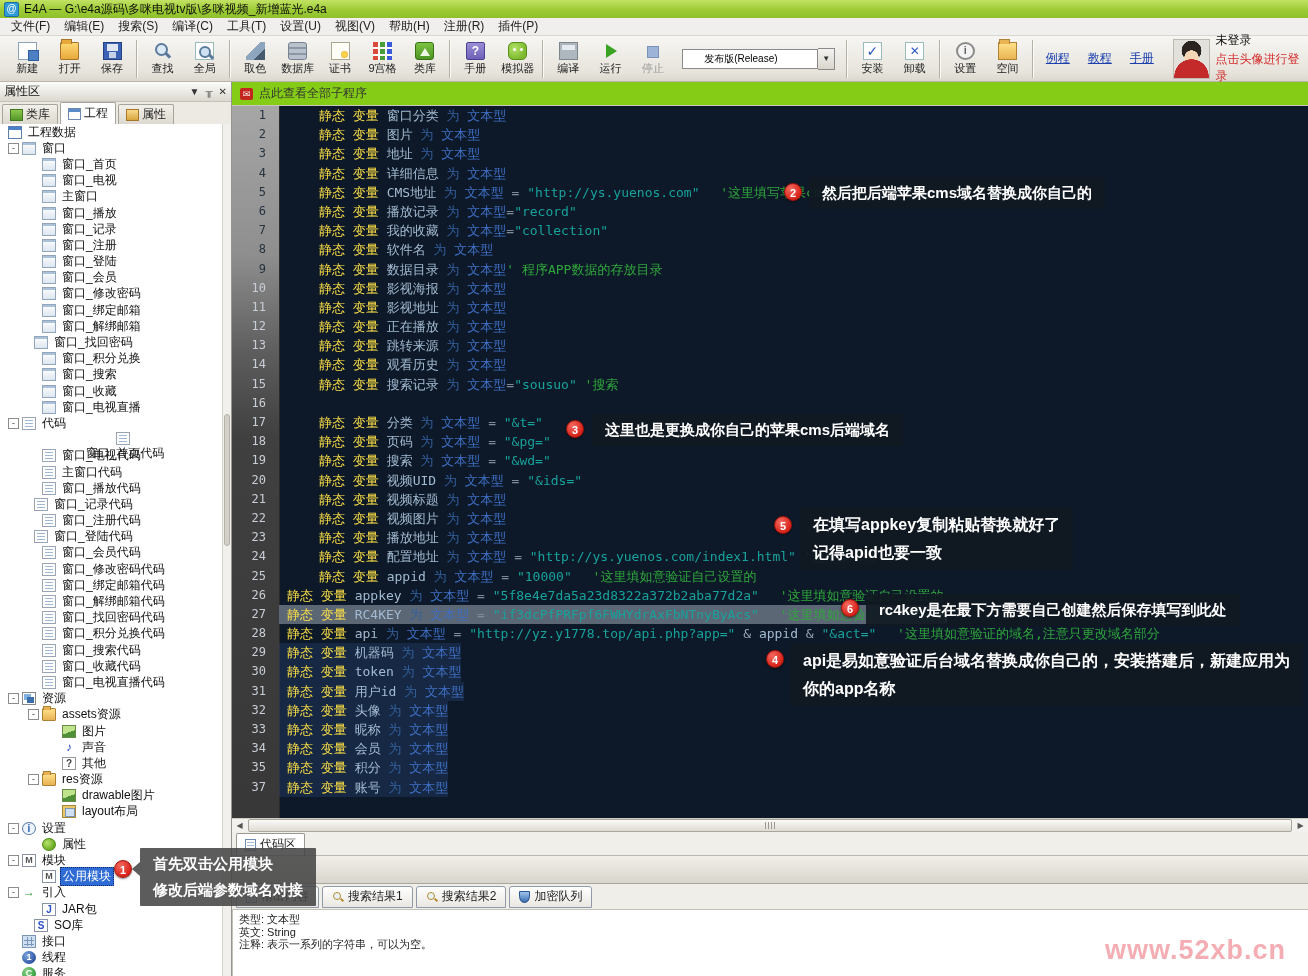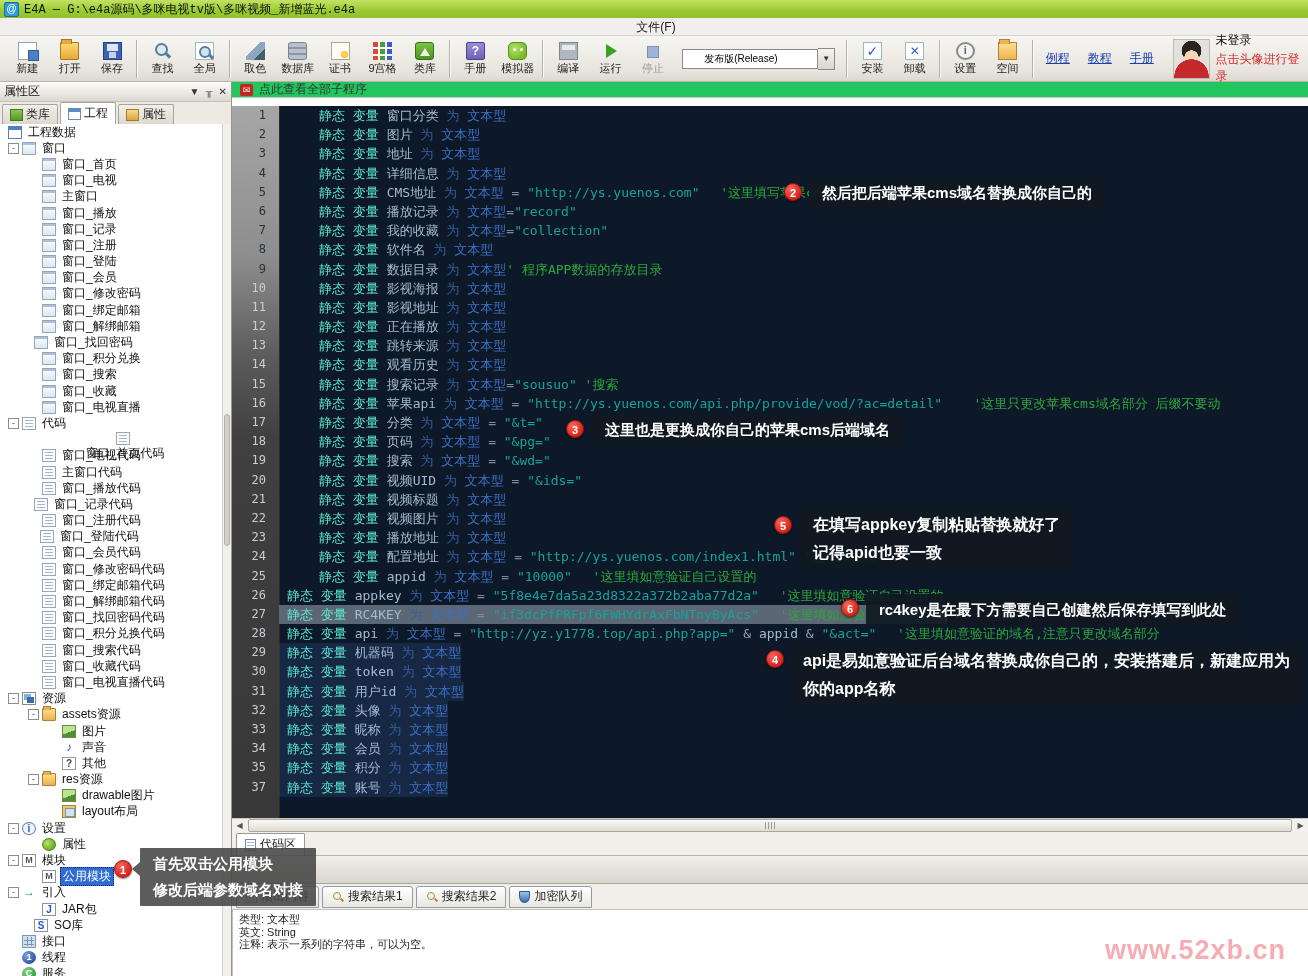--- a/index.html
+++ b/index.html
@@ -1,22 +1,22 @@
 <!DOCTYPE html>
 <html><head>
 <meta charset="utf-8">
 <style>
   html,body{margin:0;padding:0;}
   body{width:1308px;height:976px;overflow:hidden;font-family:"Liberation Sans","DejaVu Sans",sans-serif;background:#d6d3ca;position:relative;}
   .app{position:absolute;inset:0;}
   
   .titlebar{position:absolute;left:0;top:0;width:1308px;height:18px;background:linear-gradient(180deg,#c3e264,#9ccb34 55%,#8fc02b);display:flex;align-items:center;padding-left:4px;box-sizing:border-box;}
   .titleicon{width:13px;height:13px;background:#2e9bd6;border:1px solid #1c6ea0;border-radius:2px;color:#fff;font-size:10px;line-height:12px;text-align:center;margin-right:5px;}
-  .titletext{font-size:12px;color:#111;font-family:Liberation Mono, monospace;}
-  .menubar{position:absolute;left:0;top:18px;width:1308px;height:18px;background:#f0efed;border-bottom:1px solid #d8d6d0;display:flex;align-items:center;box-sizing:border-box;padding-left:4px;flex-direction:column;}
+  .titletext{font-size:12px;color:#111;}
+  .menubar{position:absolute;left:0;top:18px;width:1308px;height:18px;background:#f0efed;border-bottom:1px solid #d8d6d0;display:flex;align-items:center;box-sizing:border-box;padding-left:4px;}
   .menu-item{font-size:12px;color:#222;padding:1px 7px;cursor:default;}
   .toolbar{position:absolute;left:0;top:36px;width:1308px;height:46px;background:linear-gradient(180deg,#f7f6f3,#e7e4dc 80%,#dcd8cf);border-bottom:1px solid #b9b5ab;display:flex;align-items:center;box-sizing:border-box;padding-left:6px;}
   .tb-btn{width:44px;height:42px;display:flex;flex-direction:column;align-items:center;justify-content:center;gap:1px;border-radius:3px;}
   .tb-btn .lbl{font-size:11px;color:#222;white-space:nowrap;}
   .tb-btn.disabled .lbl{color:#9a9a9a;}
   .tb-sep{width:1px;height:38px;background:#b5b1a7;border-right:1px solid #fbfaf7;margin:0 3px;}
   .tb-combo{display:flex;align-items:center;margin:0 8px;}
   .tb-combo .field{width:92px;height:18px;border:1px solid #8a8a8a;background:#fff;font-size:10px;padding:0 21px;display:flex;align-items:center;white-space:nowrap;}
   .tb-combo .drop{width:16px;height:20px;border:1px solid #8a8a8a;border-left:none;background:linear-gradient(#f4f3f0,#d9d6cd);font-size:8px;color:#333;display:flex;align-items:center;justify-content:center;}
   .tb-link{font-size:12px;color:#1b3fae;text-decoration:underline;margin:0 9px;white-space:nowrap;}
@@ -120,34 +120,34 @@
   .ti-so{background:#fff;border:1px solid #8a93a5;box-sizing:border-box;color:#2b50c8;font-size:10px;font-weight:bold;text-align:center;line-height:11px;}
   .ti-so::after{content:"S";}
   .ti-iface{background:#cfe0f2;border:1px solid #7a96b4;box-sizing:border-box;}
   .ti-iface::after{content:"";position:absolute;inset:1px;background:repeating-linear-gradient(90deg,transparent 0 3px,#7a96b4 3px 4px),repeating-linear-gradient(180deg,transparent 0 3px,#7a96b4 3px 4px);}
   .ti-thread{border-radius:50%;background:radial-gradient(circle at 35% 35%,#7ea6e0,#2b4f9e 75%);color:#fff;font-size:9px;font-weight:bold;text-align:center;line-height:12px;}
   .ti-thread::after{content:"1";}
   .ti-service{border-radius:50%;background:radial-gradient(circle at 35% 35%,#8fd488,#2f9e3f 75%);color:#fff;font-size:9px;font-weight:bold;text-align:center;line-height:12px;}
   .ti-service::after{content:"C";}
   
   .code-panel{position:absolute;left:232px;top:82px;width:1076px;height:894px;background:#fff;}
-  .cp-header{position:absolute;left:0;top:0;right:0;height:16px;background:#22c55e;border-bottom:1px solid #c9c6be;display:flex;align-items:center;padding-left:8px;box-sizing:border-box;}
+  .cp-header{position:absolute;left:0;top:0;right:0;height:24px;background:#84cc16;border-bottom:1px solid #c9c6be;display:flex;align-items:center;padding-left:8px;box-sizing:border-box;}
   .cp-hicon{width:13px;height:12px;background:#c2261d;border-radius:2px;position:relative;margin-right:6px;}
   .cp-hicon::after{content:"✉";color:#fff;font-size:9px;position:absolute;inset:0;text-align:center;line-height:12px;}
   .cp-htext{font-size:12px;color:#333;}
   .editor{position:absolute;left:0;top:24px;right:0;height:712px;background:#0d1928;overflow:hidden;}
   .gutter-bg{position:absolute;left:0;top:0;width:47px;height:100%;background:linear-gradient(180deg,#a6a6a6 0,#8e8e8e 150px,#5c5c5c 250px,#404040 330px,#383838 100%);border-right:1px solid #2a2a2a;}
   .code-line{position:relative;height:19.2px;line-height:19.2px;display:flex;white-space:pre;font-family:"DejaVu Sans Mono",monospace;font-size:13px;}
   .code-line .ln{width:47px;flex:none;text-align:right;padding-right:13px;box-sizing:border-box;font-size:12px;color:#c9ced6;position:relative;}
   .code-line:nth-child(-n+9) .ln{color:#26333f;}
   .code-line .ct{padding-left:8px;}
   .code-line.indent .ct{padding-left:40px;}
   .code-line.band .ct{background:rgba(45,80,140,0.28);}
   .code-line.sel .ct{background:#5c6775;}
-  .tk-k{color:#5eead4;} .tk-n{color:#a3bbd2;} .tk-w{color:#33609e;} .tk-t{color:#3e6fc4;}
+  .tk-k{color:#fde047;} .tk-n{color:#a3bbd2;} .tk-w{color:#33609e;} .tk-t{color:#3e6fc4;}
   .tk-e{color:#7e8b99;} .tk-s{color:#17a29b;} .tk-c{color:#2fa63c;} .tk-a{color:#9aa7b5;} .tk-i{color:#a3bbd2;}
   .caret{display:inline-block;width:2px;height:14px;background:#fff;vertical-align:middle;margin-left:1px;}
   .hscroll{position:absolute;left:0;top:736px;right:0;height:14px;background:#f2f1ee;border-top:1px solid #cfccc4;box-sizing:border-box;display:flex;align-items:center;}
   .hs-arrow{width:15px;height:13px;font-size:8px;color:#555;text-align:center;line-height:13px;flex:none;}
   .hs-thumb{flex:1;height:11px;background:linear-gradient(#fbfaf7,#dedbd2);border:1px solid #aaa79e;border-radius:2px;margin:0 1px;position:relative;}
   .hs-thumb::after{content:"";position:absolute;left:50%;top:2px;width:10px;height:7px;margin-left:-5px;background:repeating-linear-gradient(90deg,#9a978e 0 1px,transparent 1px 3px);}
   .tabrow{position:absolute;left:0;top:750px;right:0;height:24px;background:#f0efe9;border-bottom:1px solid #b9b6ad;box-sizing:border-box;display:flex;align-items:flex-end;padding-left:4px;}
   .code-tab{height:21px;background:#fff;border:1px solid #9a978e;border-bottom:none;border-radius:2px 2px 0 0;display:flex;align-items:center;gap:4px;padding:0 8px;font-size:12px;color:#222;}
   .mini-doc{width:11px;height:12px;background:#fff;border:1px solid #6f8cb0;box-sizing:border-box;position:relative;}
   .mini-doc::before{content:"";position:absolute;left:1px;right:1px;top:2px;height:7px;background:repeating-linear-gradient(180deg,#9fb6d4 0 1px,transparent 1px 3px);}
@@ -429,21 +429,21 @@
         <div class="tree-row" style="padding-left: 20px;">
           <span class="spc"></span>
           <span class="tico ti-doc"></span>
           <span class="lab">窗口_记录代码</span>
         </div>
         <div class="tree-row" style="padding-left: 28px;">
           <span class="spc"></span>
           <span class="tico ti-doc"></span>
           <span class="lab">窗口_注册代码</span>
         </div>
-        <div class="tree-row" style="padding-left: 26px;">
+        <div class="tree-row" style="padding-left: 20px;">
           <span class="spc"></span>
           <span class="tico ti-doc"></span>
           <span class="lab">窗口_登陆代码</span>
         </div>
         <div class="tree-row" style="padding-left: 28px;">
           <span class="spc"></span>
           <span class="tico ti-doc"></span>
           <span class="lab">窗口_会员代码</span>
         </div>
         <div class="tree-row" style="padding-left: 28px;">
@@ -598,21 +598,21 @@
           <div class="code-line indent"><span class="ln">6</span><span class="ct"><span class="tk-k">静态 变量 </span><span class="tk-n">播放记录 </span><span class="tk-w">为 </span><span class="tk-t">文本型</span><span class="tk-e">=</span><span class="tk-s">"record"</span></span></div>
           <div class="code-line indent"><span class="ln">7</span><span class="ct"><span class="tk-k">静态 变量 </span><span class="tk-n">我的收藏 </span><span class="tk-w">为 </span><span class="tk-t">文本型</span><span class="tk-e">=</span><span class="tk-s">"collection"</span></span></div>
           <div class="code-line indent"><span class="ln">8</span><span class="ct"><span class="tk-k">静态 变量 </span><span class="tk-n">软件名 </span><span class="tk-w">为 </span><span class="tk-t">文本型</span></span></div>
           <div class="code-line indent"><span class="ln">9</span><span class="ct"><span class="tk-k">静态 变量 </span><span class="tk-n">数据目录 </span><span class="tk-w">为 </span><span class="tk-t">文本型</span><span class="tk-c">' 程序APP数据的存放目录</span></span></div>
           <div class="code-line indent"><span class="ln">10</span><span class="ct"><span class="tk-k">静态 变量 </span><span class="tk-n">影视海报 </span><span class="tk-w">为 </span><span class="tk-t">文本型</span></span></div>
           <div class="code-line indent"><span class="ln">11</span><span class="ct"><span class="tk-k">静态 变量 </span><span class="tk-n">影视地址 </span><span class="tk-w">为 </span><span class="tk-t">文本型</span></span></div>
           <div class="code-line indent"><span class="ln">12</span><span class="ct"><span class="tk-k">静态 变量 </span><span class="tk-n">正在播放 </span><span class="tk-w">为 </span><span class="tk-t">文本型</span></span></div>
           <div class="code-line indent"><span class="ln">13</span><span class="ct"><span class="tk-k">静态 变量 </span><span class="tk-n">跳转来源 </span><span class="tk-w">为 </span><span class="tk-t">文本型</span></span></div>
           <div class="code-line indent"><span class="ln">14</span><span class="ct"><span class="tk-k">静态 变量 </span><span class="tk-n">观看历史 </span><span class="tk-w">为 </span><span class="tk-t">文本型</span></span></div>
           <div class="code-line indent"><span class="ln">15</span><span class="ct"><span class="tk-k">静态 变量 </span><span class="tk-n">搜索记录 </span><span class="tk-w">为 </span><span class="tk-t">文本型</span><span class="tk-e">=</span><span class="tk-s">"sousuo"</span><span class="tk-c"> '搜索</span></span></div>
-          <div class="code-line indent"><span class="ln">16</span><span class="ct"><span class="tk-k">静态 变量 </span><span class="tk-n">苹果api </span><span class="tk-w">为 </span><span class="tk-t">文本型</span><span class="tk-e"> = </span><span class="tk-s">"http://ys.yuenos.com/api.php/provide/vod/?ac=detail"</span><span class="tk-c">    '这里只更改苹果cms域名部分 后缀不要动</span></span></div>
+          <div class="code-line indent"><span class="ln">16</span></div>
           <div class="code-line indent"><span class="ln">17</span><span class="ct"><span class="tk-k">静态 变量 </span><span class="tk-n">分类 </span><span class="tk-w">为 </span><span class="tk-t">文本型</span><span class="tk-e"> = </span><span class="tk-s">"&amp;t="</span></span></div>
           <div class="code-line indent"><span class="ln">18</span><span class="ct"><span class="tk-k">静态 变量 </span><span class="tk-n">页码 </span><span class="tk-w">为 </span><span class="tk-t">文本型</span><span class="tk-e"> = </span><span class="tk-s">"&amp;pg="</span></span></div>
           <div class="code-line indent"><span class="ln">19</span><span class="ct"><span class="tk-k">静态 变量 </span><span class="tk-n">搜索 </span><span class="tk-w">为 </span><span class="tk-t">文本型</span><span class="tk-e"> = </span><span class="tk-s">"&amp;wd="</span></span></div>
           <div class="code-line indent"><span class="ln">20</span><span class="ct"><span class="tk-k">静态 变量 </span><span class="tk-n">视频UID </span><span class="tk-w">为 </span><span class="tk-t">文本型</span><span class="tk-e"> = </span><span class="tk-s">"&amp;ids="</span></span></div>
           <div class="code-line indent"><span class="ln">21</span><span class="ct"><span class="tk-k">静态 变量 </span><span class="tk-n">视频标题 </span><span class="tk-w">为 </span><span class="tk-t">文本型</span></span></div>
           <div class="code-line indent"><span class="ln">22</span><span class="ct"><span class="tk-k">静态 变量 </span><span class="tk-n">视频图片 </span><span class="tk-w">为 </span><span class="tk-t">文本型</span></span></div>
           <div class="code-line indent"><span class="ln">23</span><span class="ct"><span class="tk-k">静态 变量 </span><span class="tk-n">播放地址 </span><span class="tk-w">为 </span><span class="tk-t">文本型</span></span></div>
           <div class="code-line indent"><span class="ln">24</span><span class="ct"><span class="tk-k">静态 变量 </span><span class="tk-n">配置地址 </span><span class="tk-w">为 </span><span class="tk-t">文本型</span><span class="tk-e"> = </span><span class="tk-s">"http://ys.yuenos.com/index1.html"</span><span class="tk-c"> '这个没啥用</span></span></div>
           <div class="code-line indent"><span class="ln">25</span><span class="ct"><span class="tk-k">静态 变量 </span><span class="tk-n">appid </span><span class="tk-w">为 </span><span class="tk-t">文本型</span><span class="tk-e"> = </span><span class="tk-s">"10000"</span><span class="tk-c">　 '这里填如意验证自己设置的</span></span></div>
           <div class="code-line"><span class="ln">26</span><span class="ct"><span class="tk-k">静态 变量 </span><span class="tk-n">appkey </span><span class="tk-w">为 </span><span class="tk-t">文本型</span><span class="tk-e"> = </span><span class="tk-s">"5f8e4e7da5a23d8322a372b2aba77d2a"</span><span class="tk-c">　 '这里填如意验证自己设置的</span></span></div>

